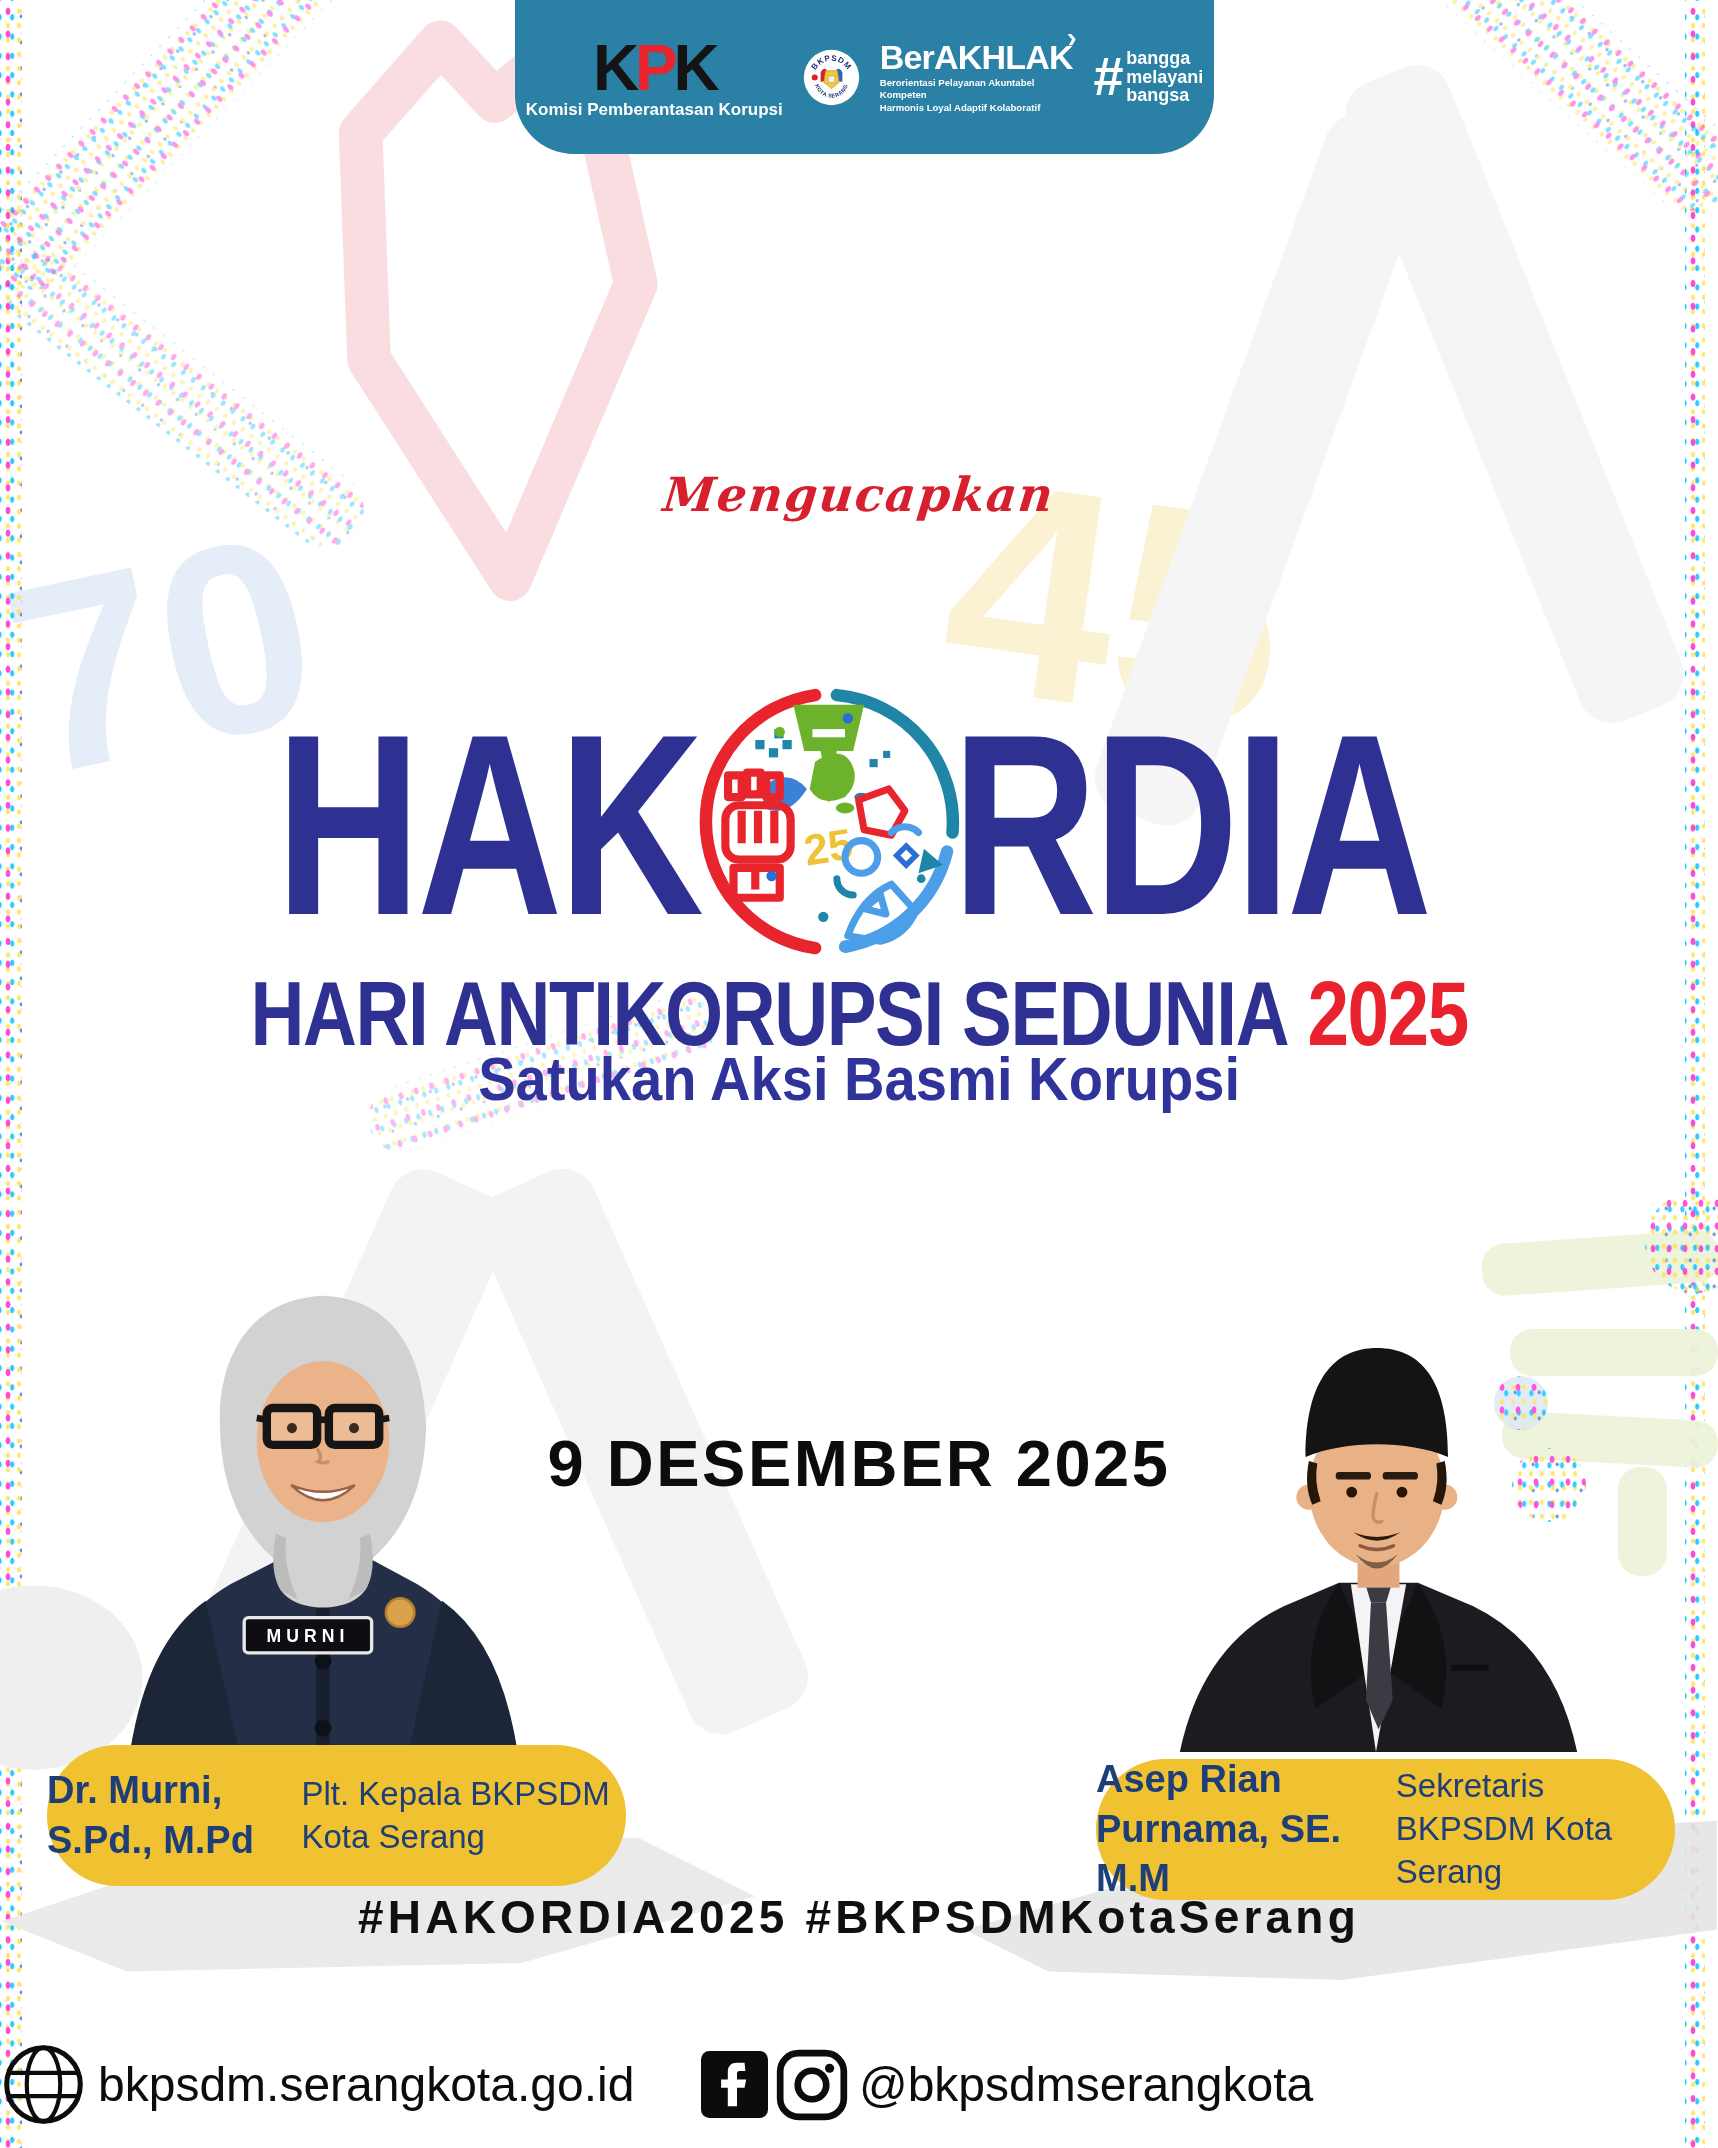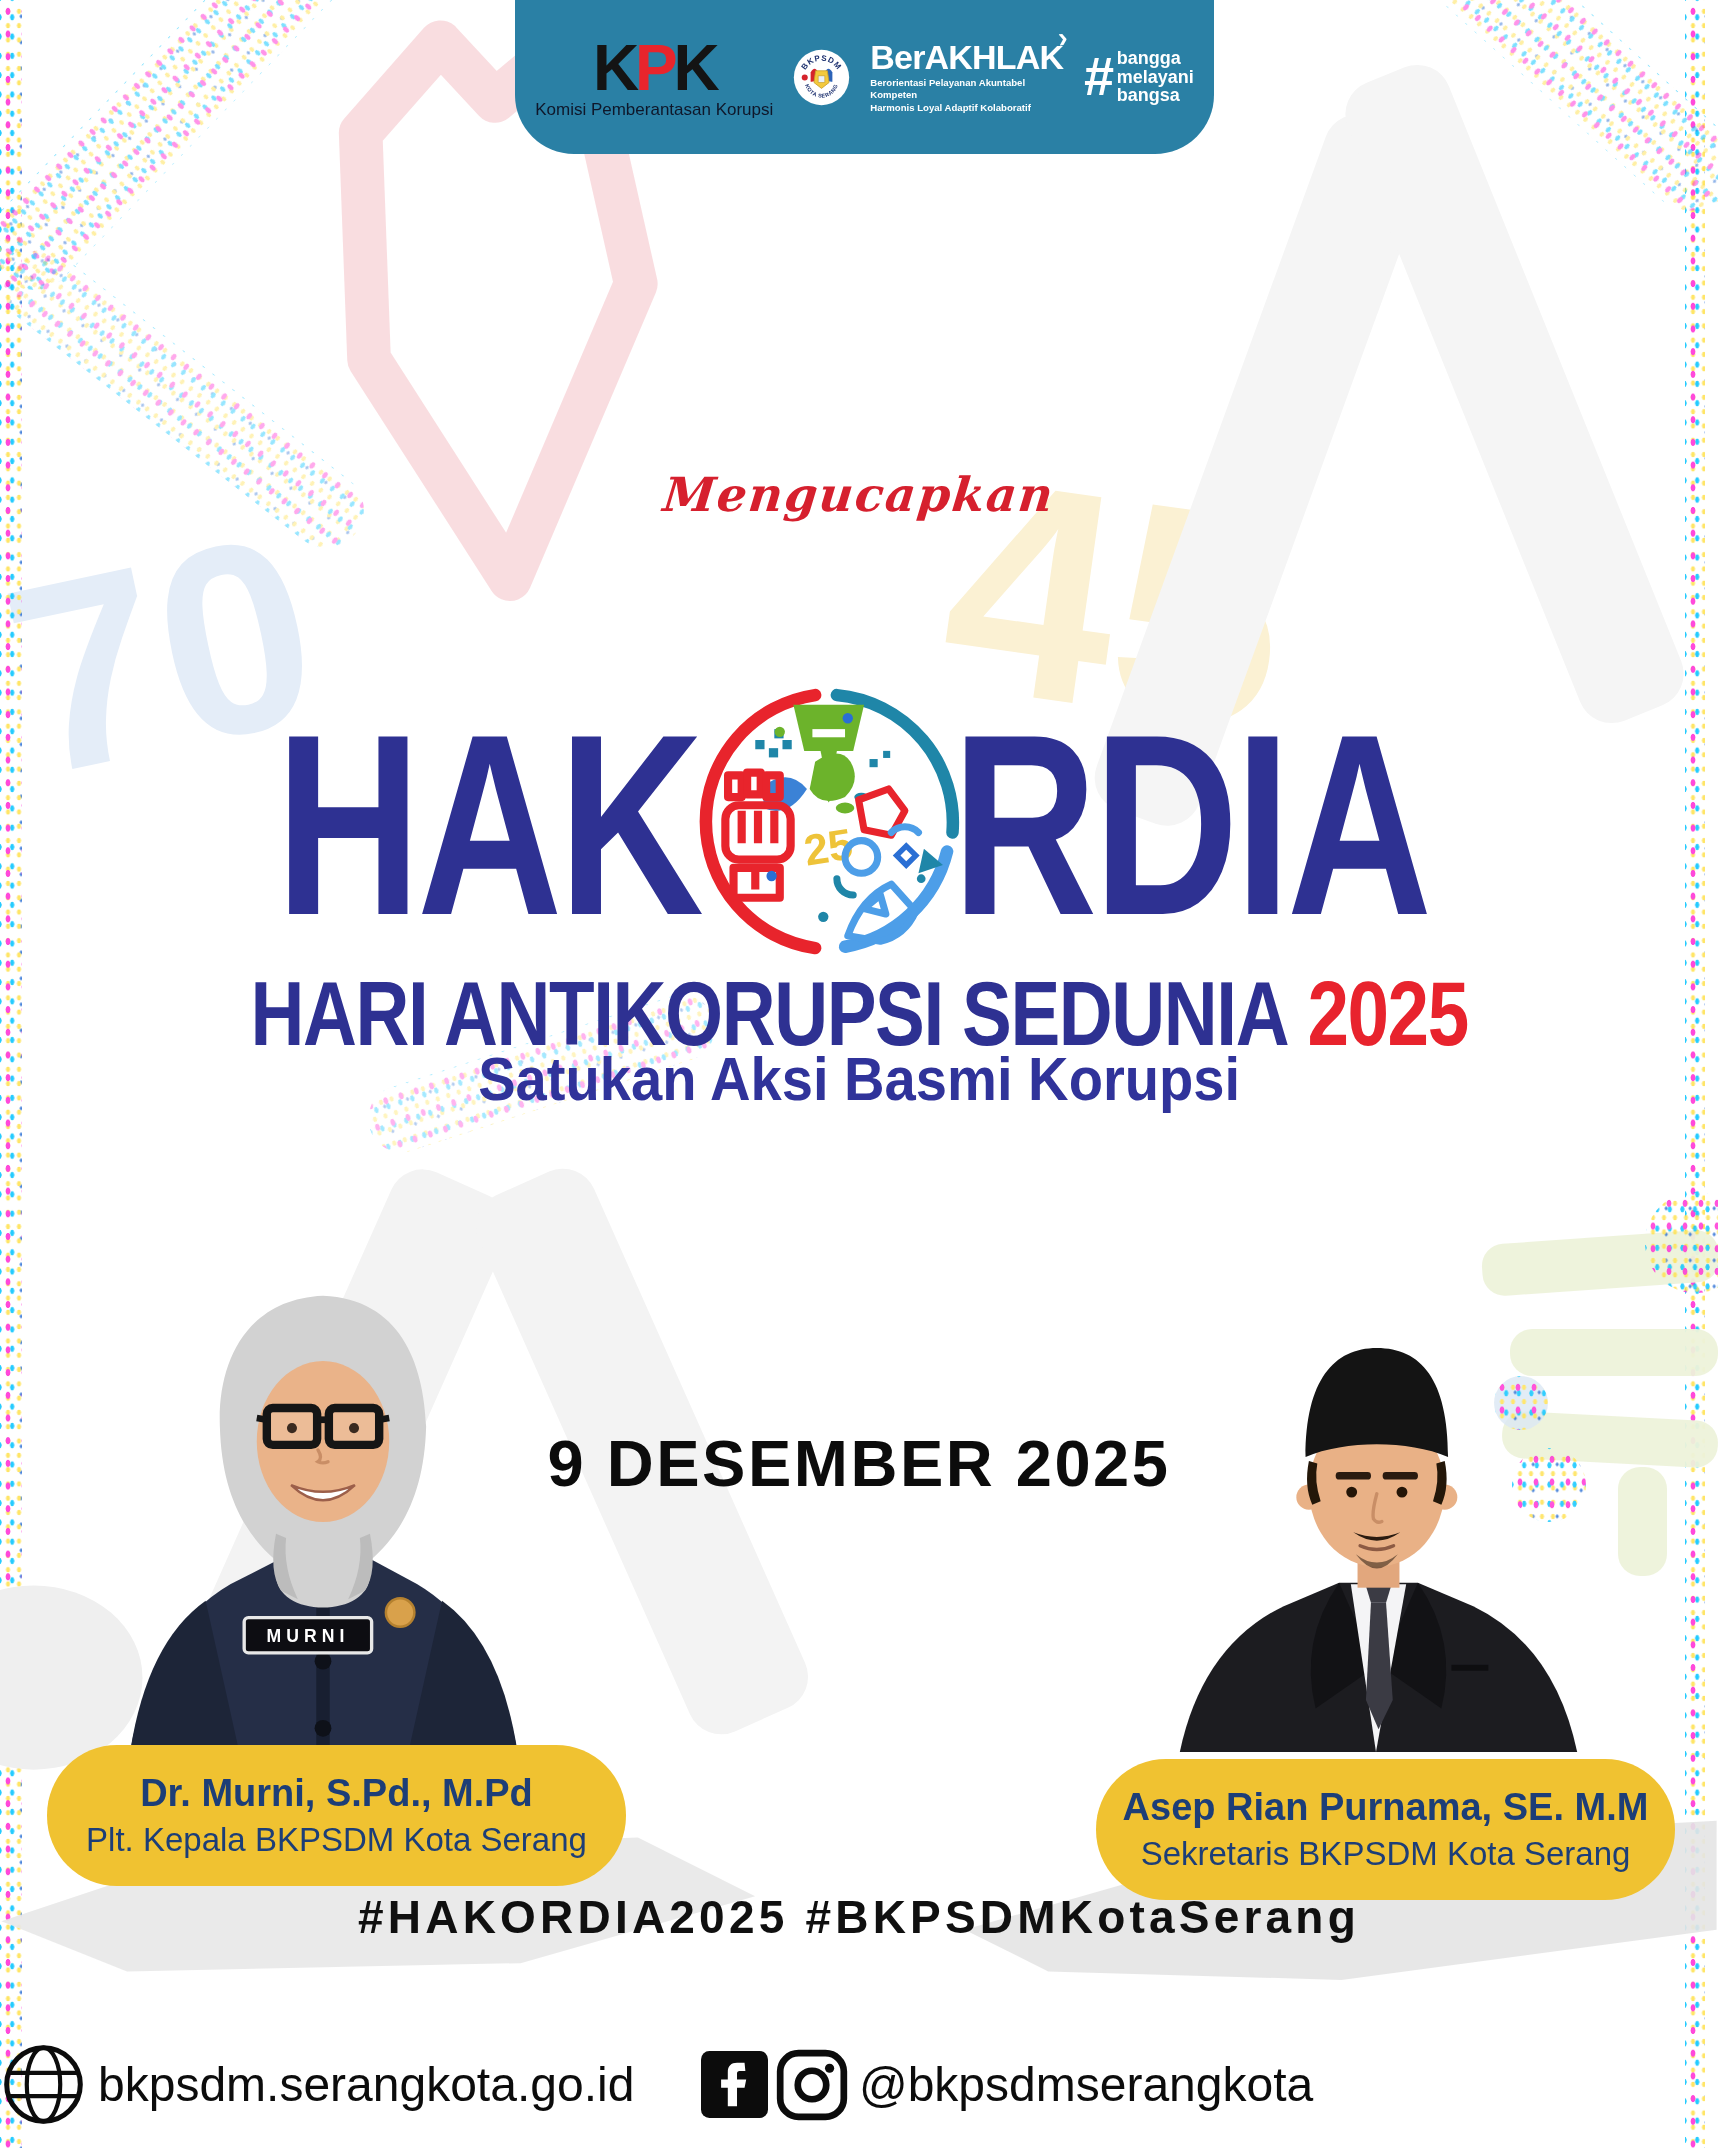--- a/index.html
+++ b/index.html
@@ -29,21 +29,21 @@
   
   .banner{
     position:absolute; left:515px; top:0; width:699px; height:154px;
     background:#2a80a5; border-radius:0 0 59px 59px; z-index:4;
     display:flex; align-items:center; justify-content:center; gap:20px;
     padding:0 39px; box-sizing:border-box;
   }
   .kpk{display:flex;flex-direction:column;align-items:center;line-height:1;}
   .kpk-word{font-weight:800;font-size:64px;letter-spacing:-4.2px;color:#141414;display:flex;}
   .kpk-word .red{color:#e8252c;}
-  .kpk-sub{font-size:17px;font-weight:400;color:#0f172a;margin-top:1.7px;white-space:nowrap;}
+  .kpk-sub{font-size:17px;font-weight:700;color:#ffffff;margin-top:1.7px;white-space:nowrap;}
   .seal{width:57px;height:57px;flex:0 0 auto;}
   .berakhlak{color:#ffffff;line-height:1;position:relative;}
   .berakhlak-title{font-size:34px;font-weight:800;letter-spacing:-0.8px;position:relative;display:inline-block;}
   .berakhlak-arrow{position:absolute;top:-17px;right:-3.4px;font-size:28.5px;font-weight:800;transform:rotate(-6deg);}
   .berakhlak-tag{font-size:9.6px;font-weight:600;line-height:1.3;margin-top:3px;}
   .bangga{display:flex;align-items:center;color:#fff;}
   .bangga-hash{font-size:54px;font-weight:900;font-style:italic;margin-right:3.4px;line-height:.8;}
   .bangga-lines{font-size:18px;font-weight:700;line-height:1.02;}
 
   
@@ -67,21 +67,21 @@
   .event-date{position:absolute;left:0;right:0;top:1426px;text-align:center;z-index:2;
     font-size:65px;font-weight:800;color:#0c0c0c;letter-spacing:2.5px;}
 
   
   .person{position:absolute;z-index:2;}
   .person-left{left:105px;top:1282px;width:436px;height:470px;}
   .person-right{left:1156px;top:1306px;width:445px;height:446px;}
 
   
   .badge{position:absolute;top:1745px;width:579px;height:141px;background:#f0c231;
-    border-radius:70px;display:flex;flex-direction:column;align-items:center;justify-content:center;
+    border-radius:70px;display:flex;flex-direction:row;align-items:center;justify-content:center;
     z-index:3;line-height:1.3;}
   .badge-left{left:47px;} .badge-right{left:1096px;margin-top:14px;}
   .badge-name{font-size:38px;font-weight:700;color:#1d3e77;}
   .badge-role{font-size:33px;font-weight:400;color:#1d3e77;}
 
   
   .hashtags{position:absolute;left:0;right:0;top:1890px;text-align:center;z-index:2;
     font-size:46px;font-weight:600;color:#101010;letter-spacing:4.2px;}
   .footer{position:absolute;left:0;right:0;top:2026px;height:117px;z-index:2;
     display:flex;align-items:center;gap:11px;}

